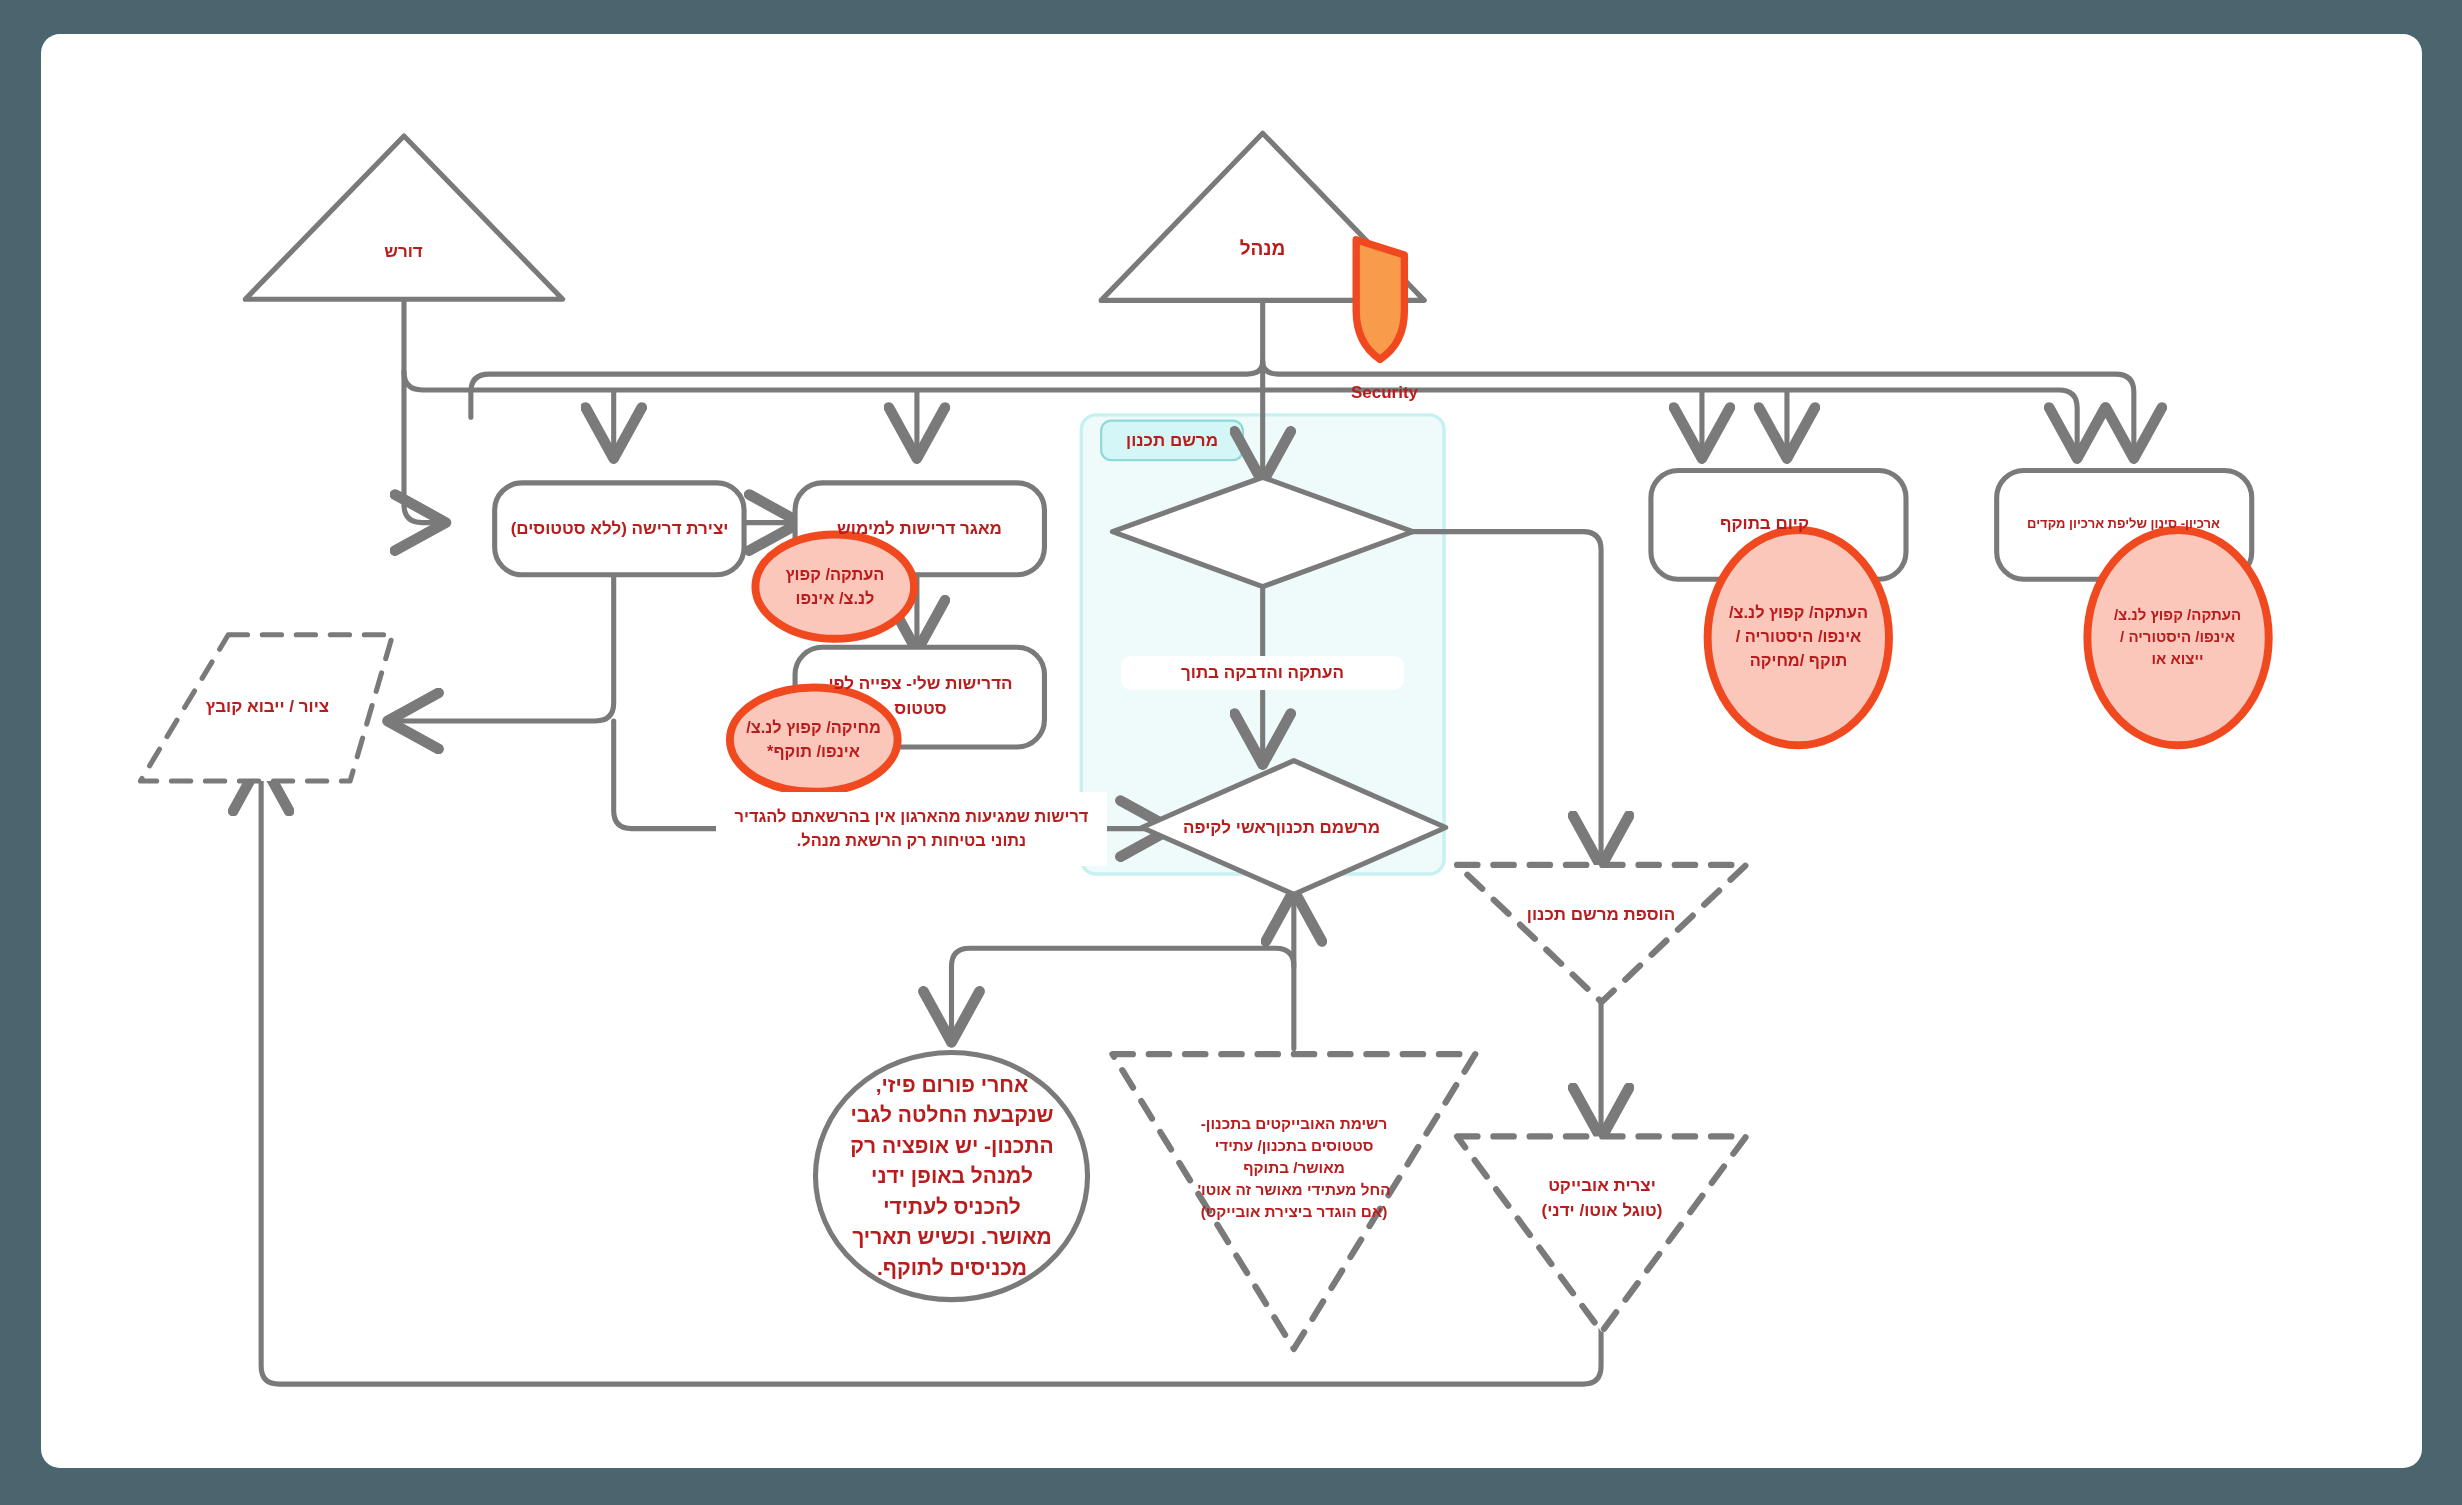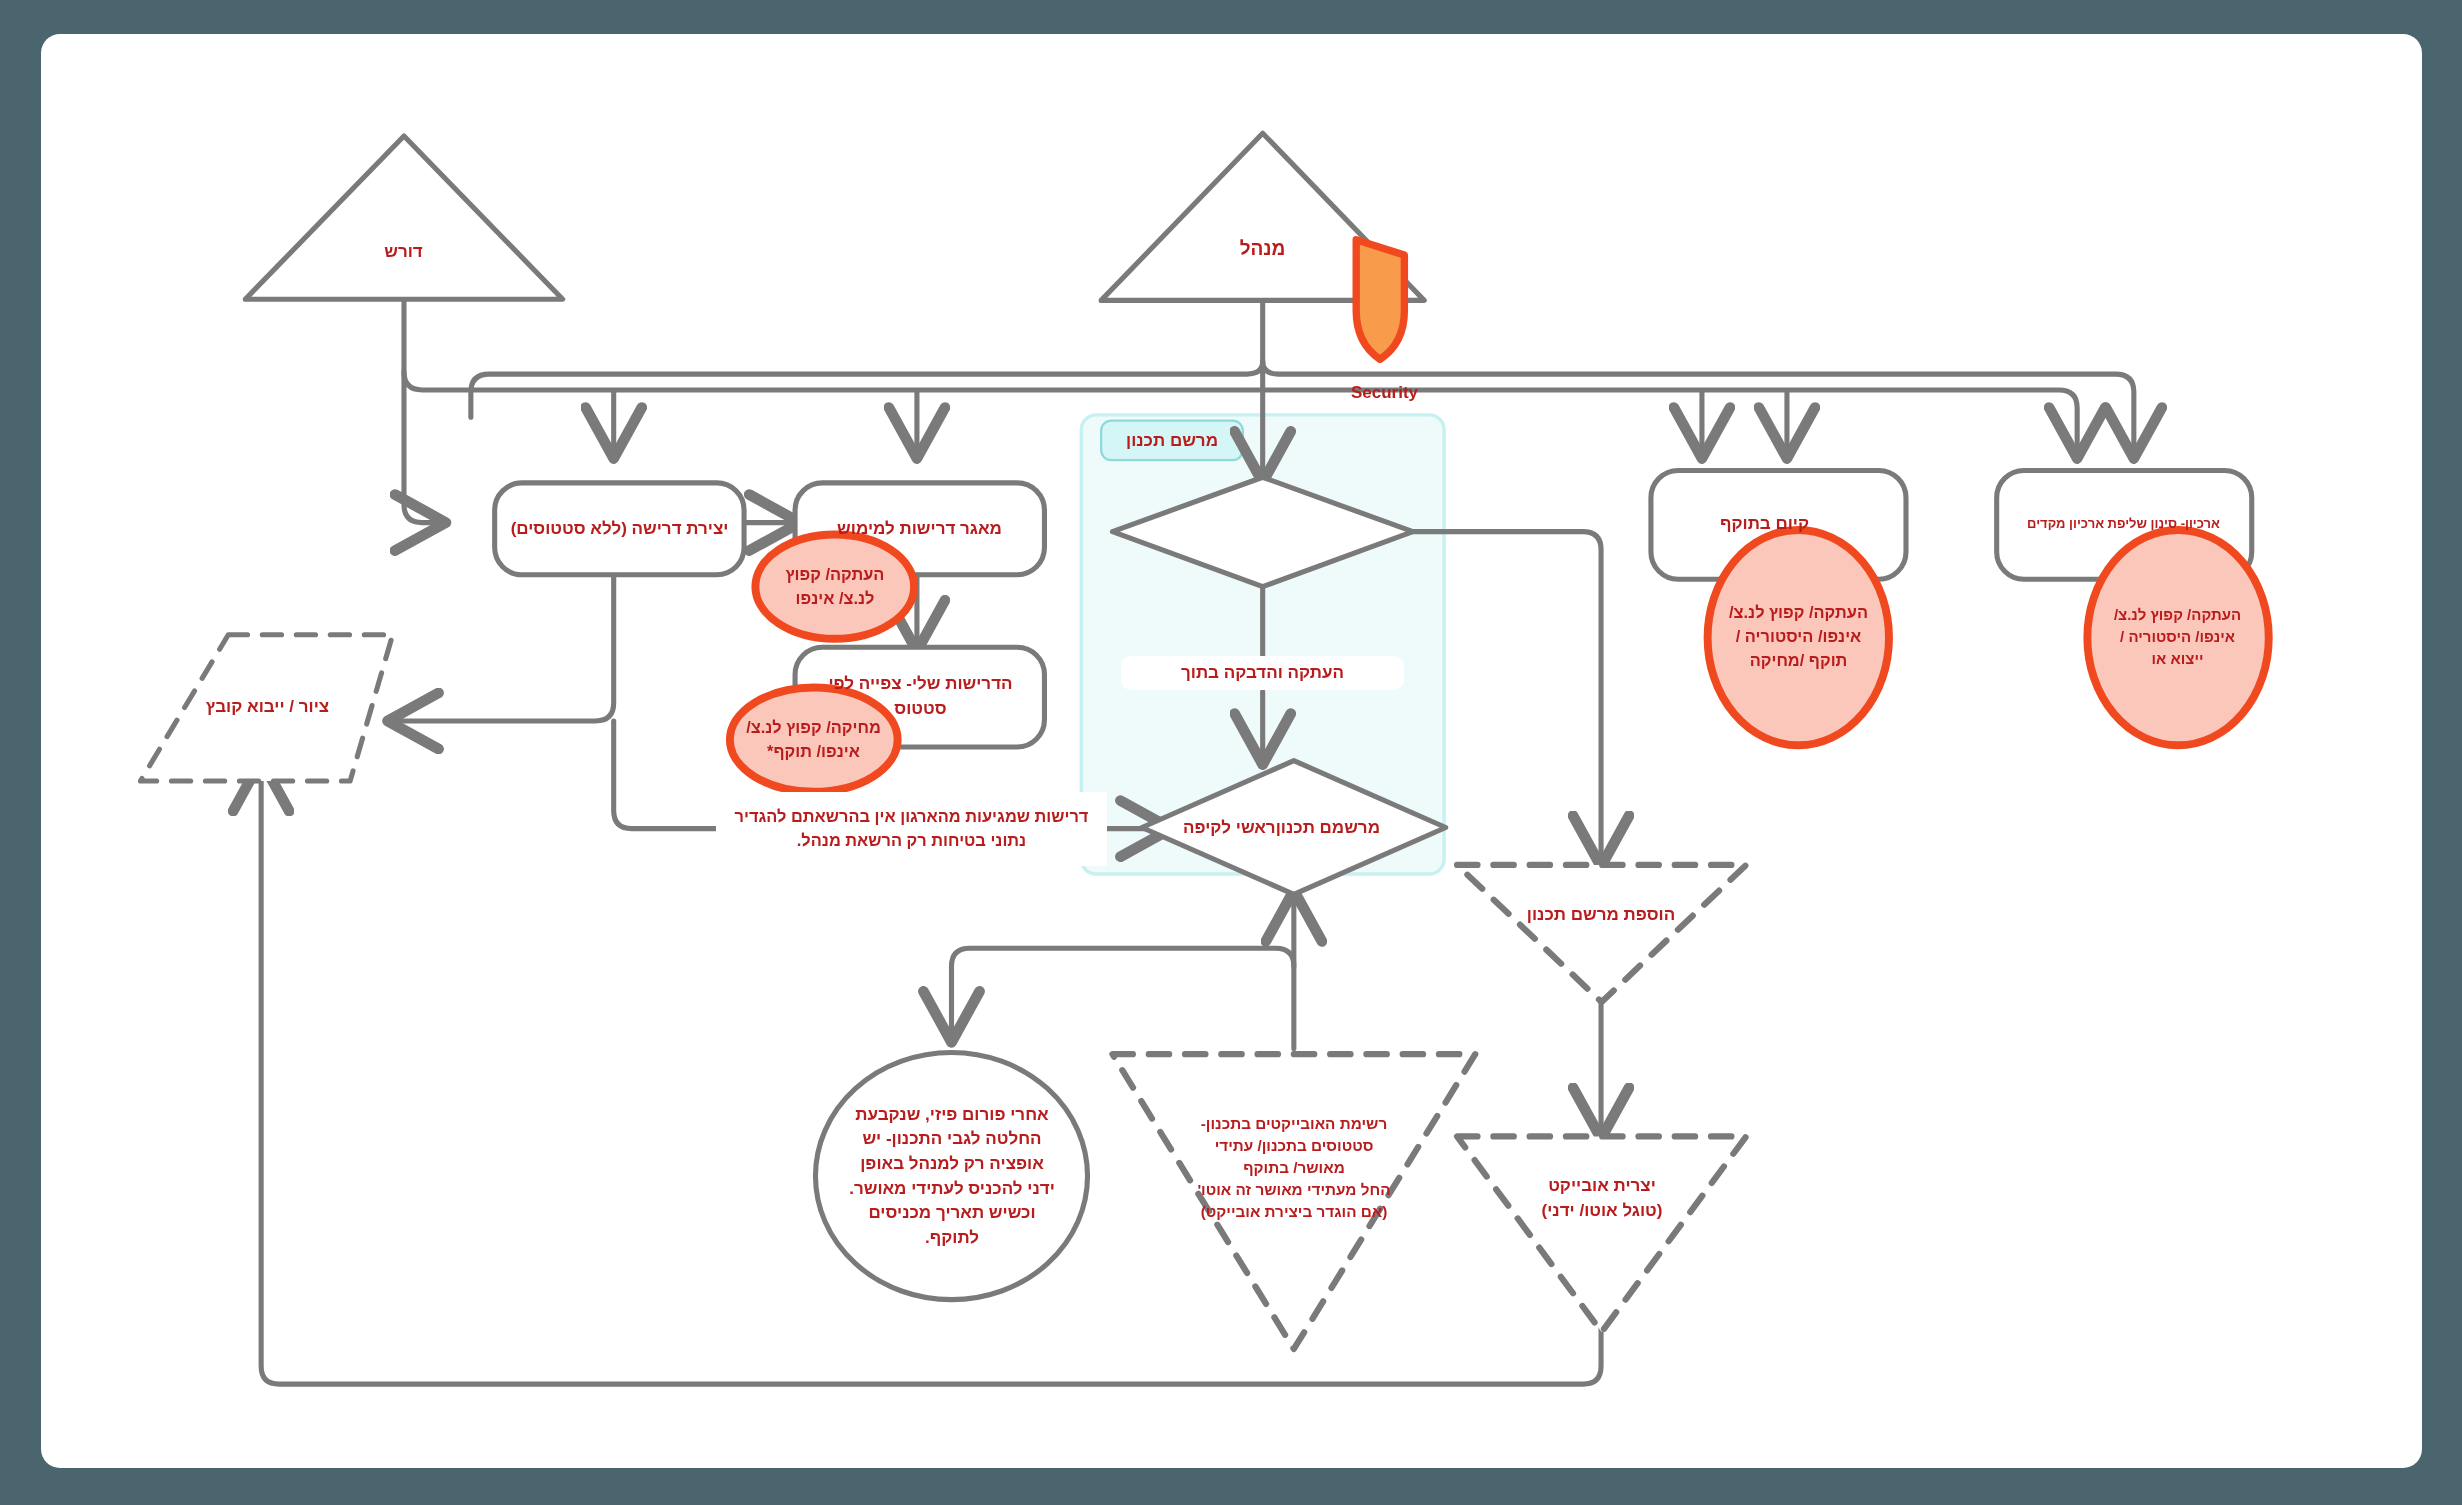--- a/index.html
+++ b/index.html
@@ -153,21 +153,21 @@
 
   <div class="nd-text" style="left:1473px;top:1125px;width:176px;height:79px;font-size:17px;">יצרית אובייקט
 (טוגל אוטו/ ידני)</div>
 
   <div class="nd-text" style="left:1100px;top:1049px;width:306px;height:170px;font-size:15.3px;">רשימת האובייקטים בתכנון-
 סטטוסים בתכנון/ עתידי
 מאושר/ בתוקף
 החל מעתידי מאושר זה אוטו'
 (אם הוגדר ביצירת אובייקט)</div>
 
-  <div class="nd-text" style="left:804px;top:1046px;width:214px;height:193px;font-size:17px;white-space:normal;">אחרי פורום פיזי, שנקבעת החלטה לגבי התכנון- יש אופציה רק למנהל באופן ידני  להכניס לעתידי מאושר. וכשיש תאריך מכניסים לתוקף.</div>
+  <div class="nd-text" style="left:804px;top:1046px;width:214px;height:193px;font-size:21px;white-space:normal;">אחרי פורום פיזי, שנקבעת החלטה לגבי התכנון- יש אופציה רק למנהל באופן ידני  להכניס לעתידי מאושר. וכשיש תאריך מכניסים לתוקף.</div>
 
   <div class="nd-text" style="left:1080px;top:622px;width:283px;height:34px;font-size:17px;background:#fff;border-radius:10px;">העתקה והדבקה בתוך</div>
 
   <div class="nd-text" style="left:675px;top:758px;width:391px;height:74px;font-size:16.4px;white-space:normal;background:#fff;">דרישות שמגיעות מהארגון אין בהרשאתם להגדיר נתוני בטיחות רק הרשאת מנהל.</div>
 
   <div class="nd-text" style="left:727px;top:519px;width:134px;height:68px;font-size:16.4px;white-space:normal;">העתקה/ קפוץ לנ.צ/ אינפו</div>
 
   <div class="nd-text" style="left:699px;top:672px;width:147px;height:68px;font-size:16.4px;white-space:normal;">מחיקה/ קפוץ לנ.צ/ אינפו/ תוקף*</div>
 
   <div class="nd-text" style="left:1685px;top:521px;width:145px;height:164px;font-size:16.4px;white-space:normal;">העתקה/ קפוץ לנ.צ/ אינפו/ היסטוריה / תוקף /מחיקה</div>

